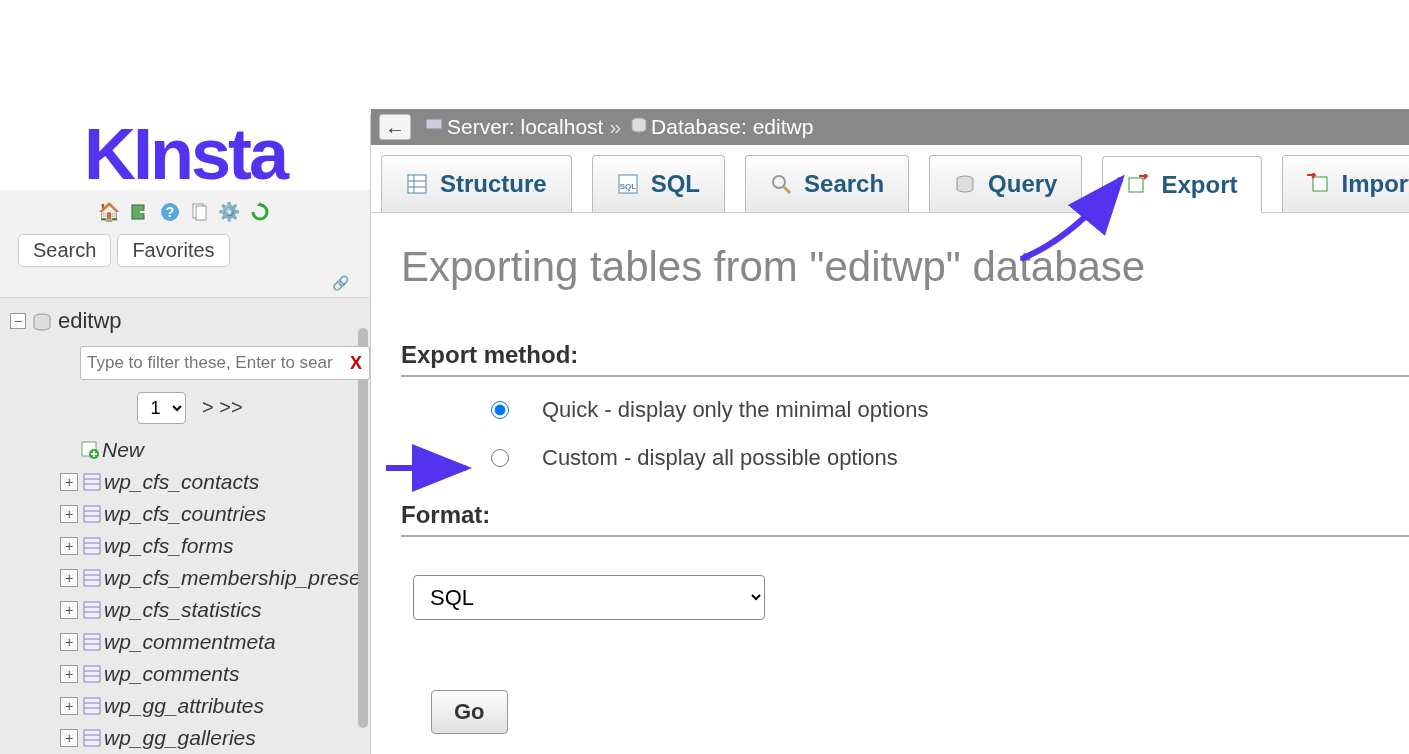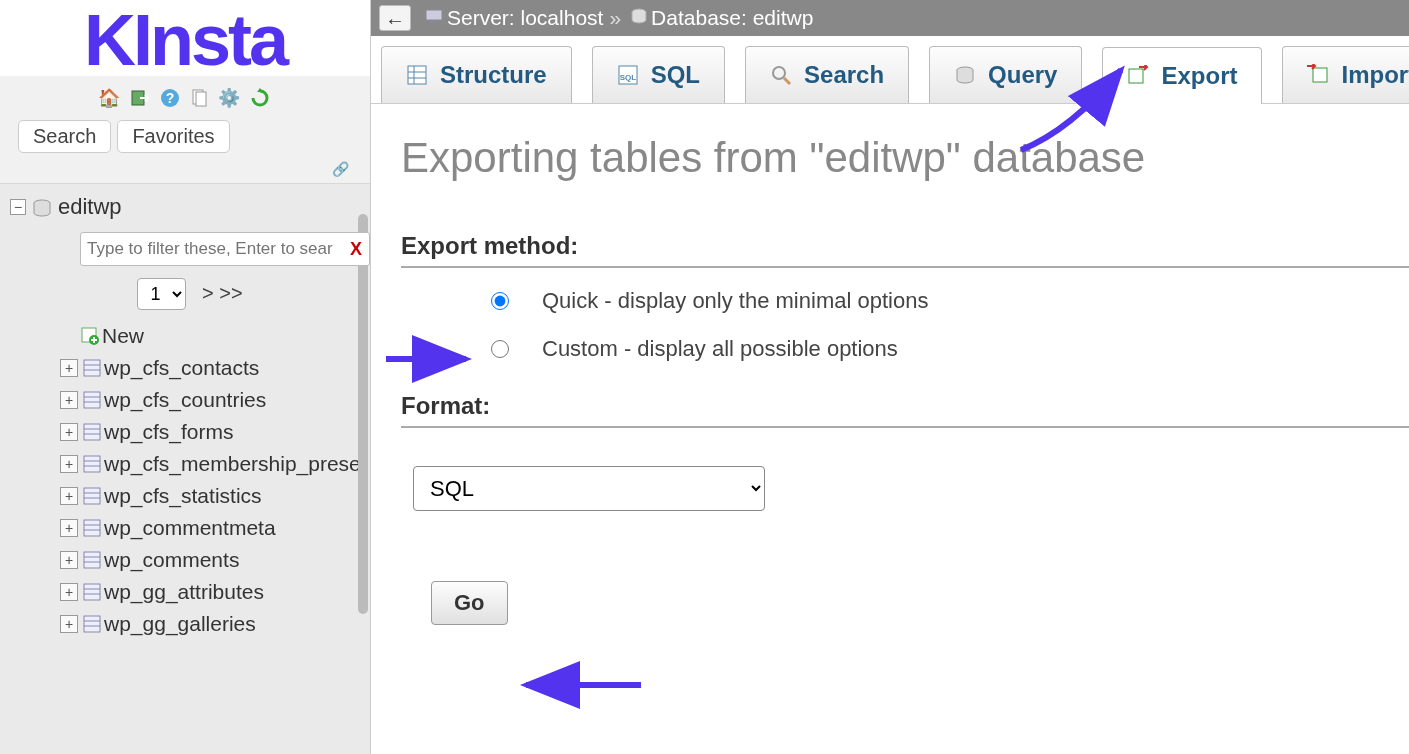--- a/index.html
+++ b/index.html
@@ -1,18 +1,18 @@
 <!DOCTYPE html>
 <html><head>
   <meta charset="utf-8">
   <style>
     * { box-sizing: border-box; margin: 0; padding: 0; }
     body { font-family: -apple-system, BlinkMacSystemFont, "Segoe UI", Arial, sans-serif; font-size: 16px; color: #333; background: #fff; }
     
-    .container { display: flex; width: 1132px; height: 754px; }
+    .container { display: flex; width: 1132px; height: 754px; align-items: flex-end; }
     
     
     .sidebar { width: 436px; background: #f1f1f1; border-right: 1px solid #ccc; display: flex; flex-direction: column; }
     .logo-area { text-align: center; padding: 10px 0 5px; background: #fff; }
     .logo-kinsta { font-family: Arial, sans-serif; font-size: 72px; font-weight: 900; color: #5333ED; letter-spacing: -3px; line-height: 0.85; }
     .logo-phpmyadmin { font-family: Georgia, serif; font-size: 32px; color: #888; font-style: italic; margin-top: -2px; }
     .icon-row { display: flex; justify-content: center; gap: 6px; padding: 10px 0; }
     .icon-row span { width: 24px; height: 24px; display: inline-flex; align-items: center; justify-content: center; font-size: 18px; cursor: pointer; }
     .tab-buttons { display: flex; gap: 6px; padding: 0 18px 8px; }
     .tab-btn { background: #fff; border: 1px solid #ccc; border-radius: 5px; padding: 4px 14px; font-size: 20px; color: #444; cursor: pointer; }
@@ -21,21 +21,21 @@
     .db-row { display: flex; align-items: center; gap: 6px; padding: 6px 0; font-size: 22px; color: #333; cursor: pointer; }
     .collapse-box { width: 16px; height: 16px; border: 1px solid #999; background: #fff; display: inline-flex; align-items: center; justify-content: center; font-size: 14px; line-height: 1; color: #555; }
     .filter-row { padding: 6px 0 6px 70px; }
     .filter-input { width: 290px; padding: 6px 30px 6px 6px; border: 1px solid #bbb; border-radius: 3px; font-size: 17px; color: #888; }
     .filter-wrap { position: relative; display: inline-block; }
     .filter-clear { position: absolute; right: 8px; top: 50%; transform: translateY(-50%); color: #c00; font-weight: bold; font-size: 18px; cursor: pointer; }
     .pager-row { text-align: center; padding: 6px 0 10px; font-size: 20px; }
     .page-select { border: 1px solid #aaa; border-radius: 4px; padding: 4px 8px; font-size: 18px; margin-right: 10px; background: #fff; }
     .pager-arrows { font-size: 20px; color: #444; }
     .tree-list { padding-left: 50px; }
-    .tree-item { display: flex; align-items: center; gap: 1px; padding: 4px 0; font-size: 21px; color: #333; cursor: pointer; white-space: nowrap; }
+    .tree-item { display: flex; align-items: center; gap: 1px; padding: 4px 0; font-size: 21px; color: #333; cursor: pointer; white-space: nowrap; font-style: italic; }
     .tree-item .expand-box { width: 18px; height: 18px; border: 1px solid #999; background: #fafafa; display: inline-flex; align-items: center; justify-content: center; font-size: 14px; color: #555; margin-right: 2px; }
     .tree-icon { width: 22px; height: 22px; display: inline-flex; align-items: center; justify-content: center; }
     .scrollbar-thumb { position: absolute; right: 2px; top: 30px; width: 10px; height: 400px; background: #bbb; border-radius: 5px; }
     
     
     .main { flex: 1; display: flex; flex-direction: column; background: #fff; position: relative; }
     .topbar { background: #888; color: #fff; display: flex; align-items: center; padding: 4px 8px; height: 36px; font-size: 21px; }
     .back-btn { background: #f4f4f4; border: 1px solid #bbb; width: 32px; height: 26px; border-radius: 3px; display: inline-flex; align-items: center; justify-content: center; font-size: 20px; color: #333; margin-right: 10px; cursor: pointer; }
     .crumb-icon { margin: 0 4px; font-size: 16px; }
     .crumb-sep { margin: 0 6px; color: #ddd; }

